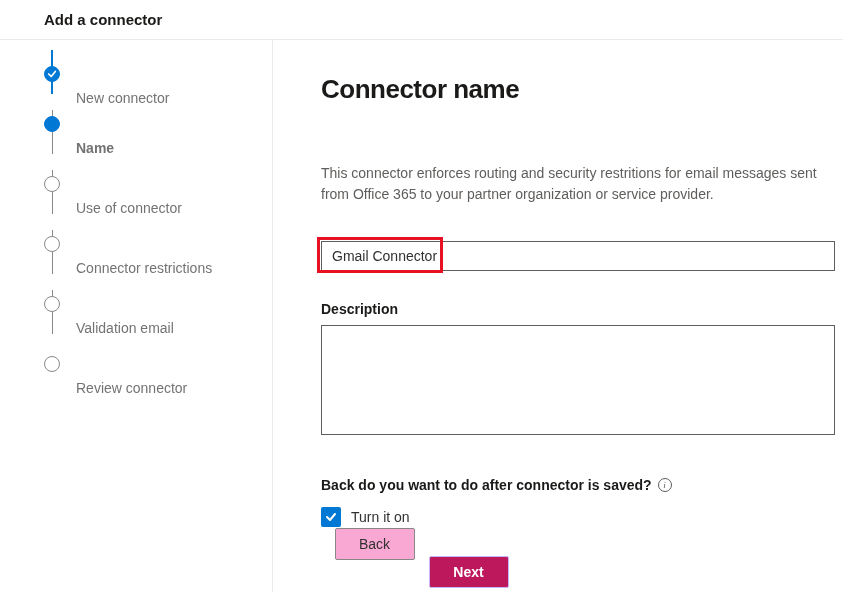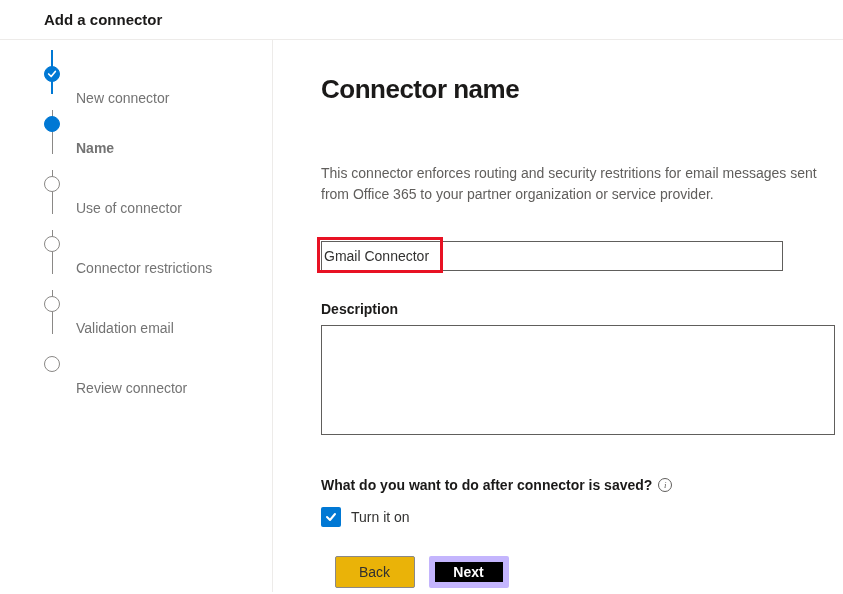--- a/index.html
+++ b/index.html
@@ -137,23 +137,23 @@
       margin-top: -4px;
       margin-left: -4px;
       pointer-events: none;
     }
     .name-wrapper {
       position: relative;
       margin-bottom: 30px;
     }
     .name-field {
       border: 1px solid #605e5c;
-      padding: 5px 2px;
-      font-size: 14px;
-      width: 462px;
+      padding: 5px 10px;
+      font-size: 14px;
+      width: 514px;
       height: 30px;
       font-family: inherit;
       color: #323130;
     }
     .textarea-field {
       border: 1px solid #605e5c;
       width: 514px;
       height: 110px;
       font-family: inherit;
       font-size: 14px;
@@ -214,29 +214,30 @@
     }
     .btn {
       min-width: 80px;
       height: 32px;
       font-size: 14px;
       border-radius: 2px;
       cursor: pointer;
       font-family: inherit;
     }
     .btn-secondary {
-      background: #eab308;
+      background: #f9a8d4;
       border: 1px solid #8a8886;
       color: #323130;
     }
     .btn-primary {
-      background: #000000;
-      border: 6px solid #c4b5fd;
+      background: #be185d;
+      border: 1px solid #c4b5fd;
       color: #fff;
       font-weight: 600;
+      margin-top: 28px;
     }
   </style>
 </head>
 <body>
 
 <div class="header-bar">
   <span>Add a connector</span>
 </div>
 
 <div class="layout">
@@ -296,21 +297,21 @@
 
     <div class="name-wrapper">
       <div class="name-highlight"></div>
       <input type="text" class="name-field" value="Gmail Connector" style="">
     </div>
 
     <label class="form-label">Description</label>
     <textarea class="textarea-field" style=""></textarea>
 
     <div class="question-row">
-      <span>What do you want to do after connector is saved?</span>
+      <span>Back do you want to do after connector is saved?</span>
       <span class="info-icon">i</span>
     </div>
 
     <div class="checkbox-row">
       <span class="checkbox">
         <svg width="12" height="12" viewBox="0 0 12 12">
           <path d="M2 6 L5 9 L10 3" stroke="#fff" stroke-width="2" fill="none" stroke-linecap="round" stroke-linejoin="round"></path>
         </svg>
       </span>
       <span class="checkbox-label">Turn it on</span>

